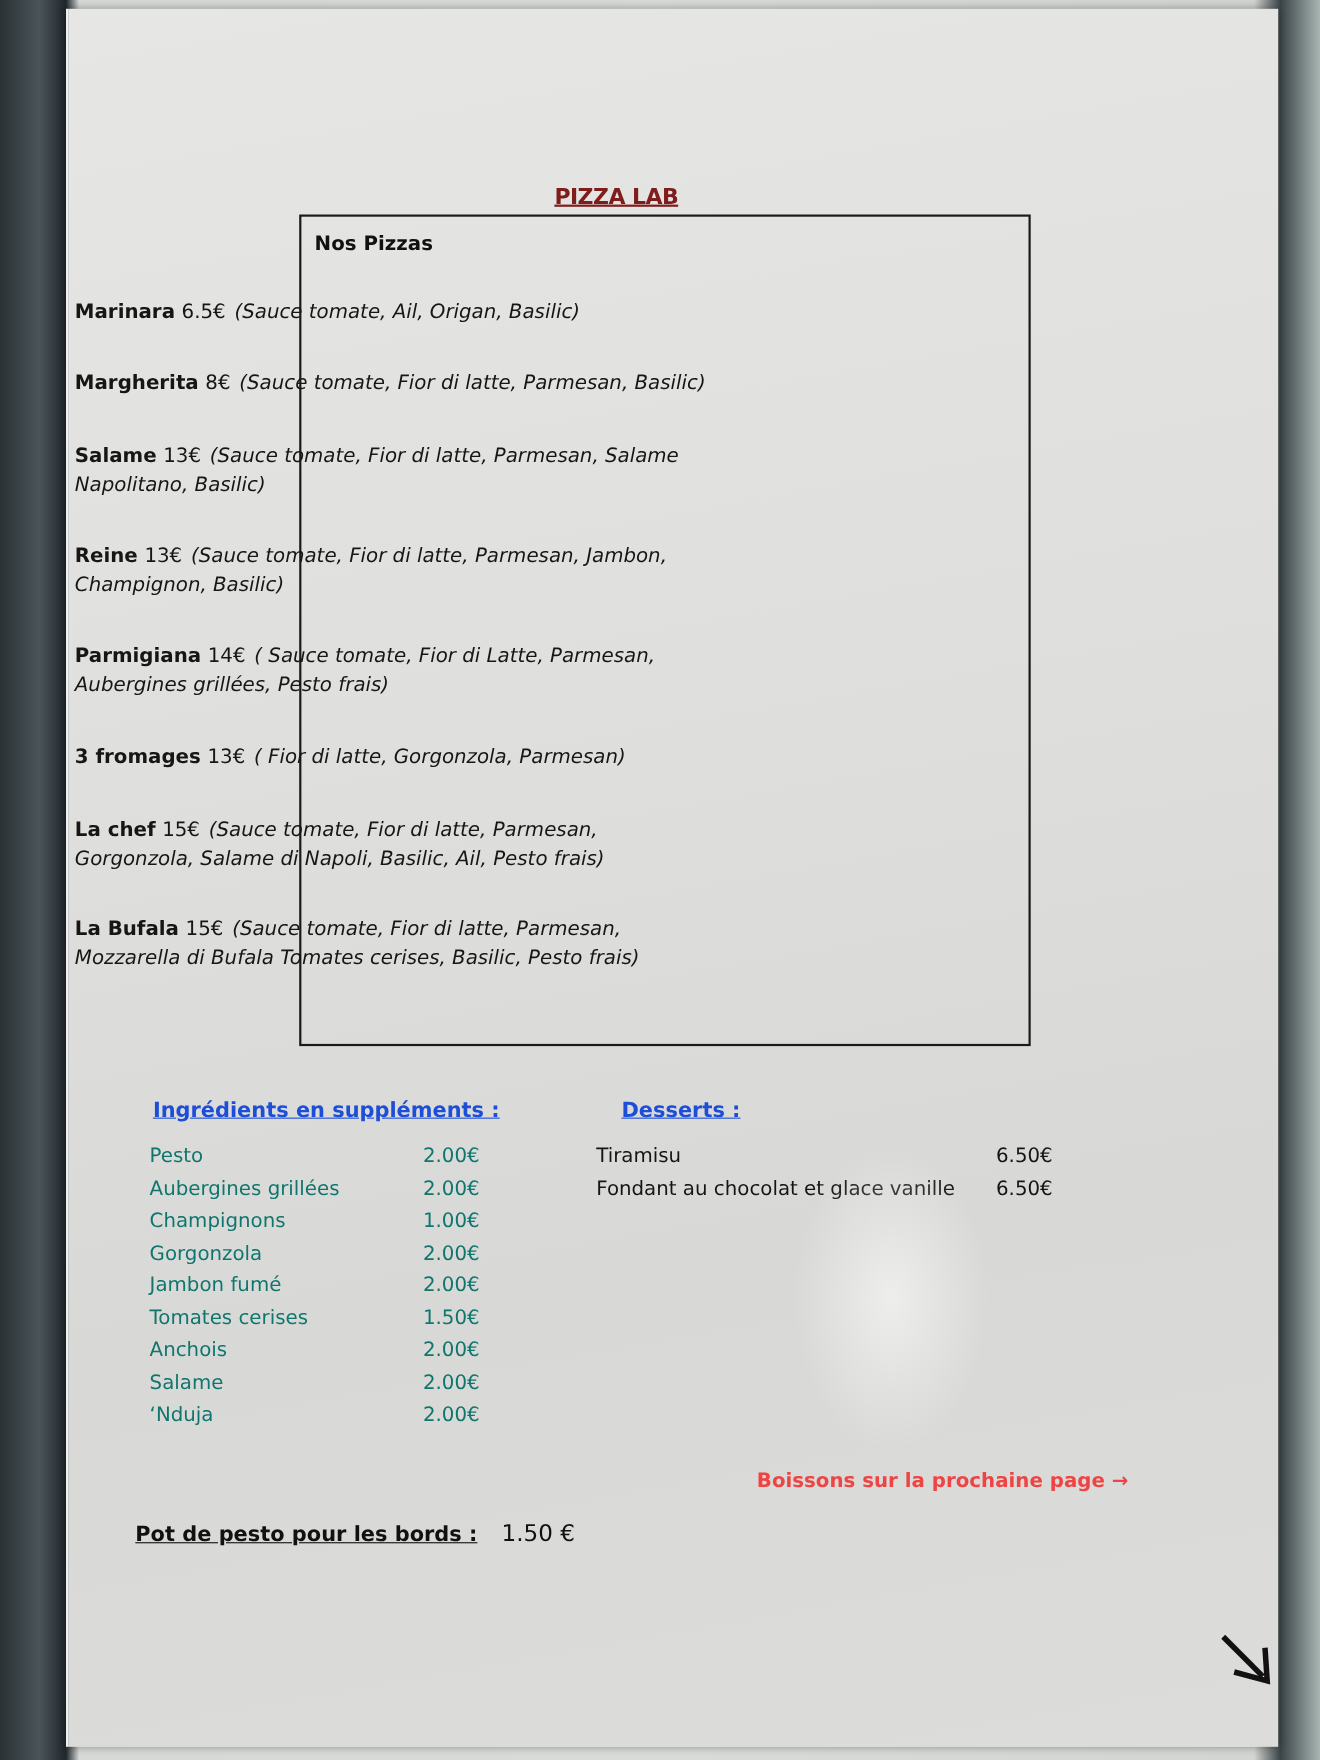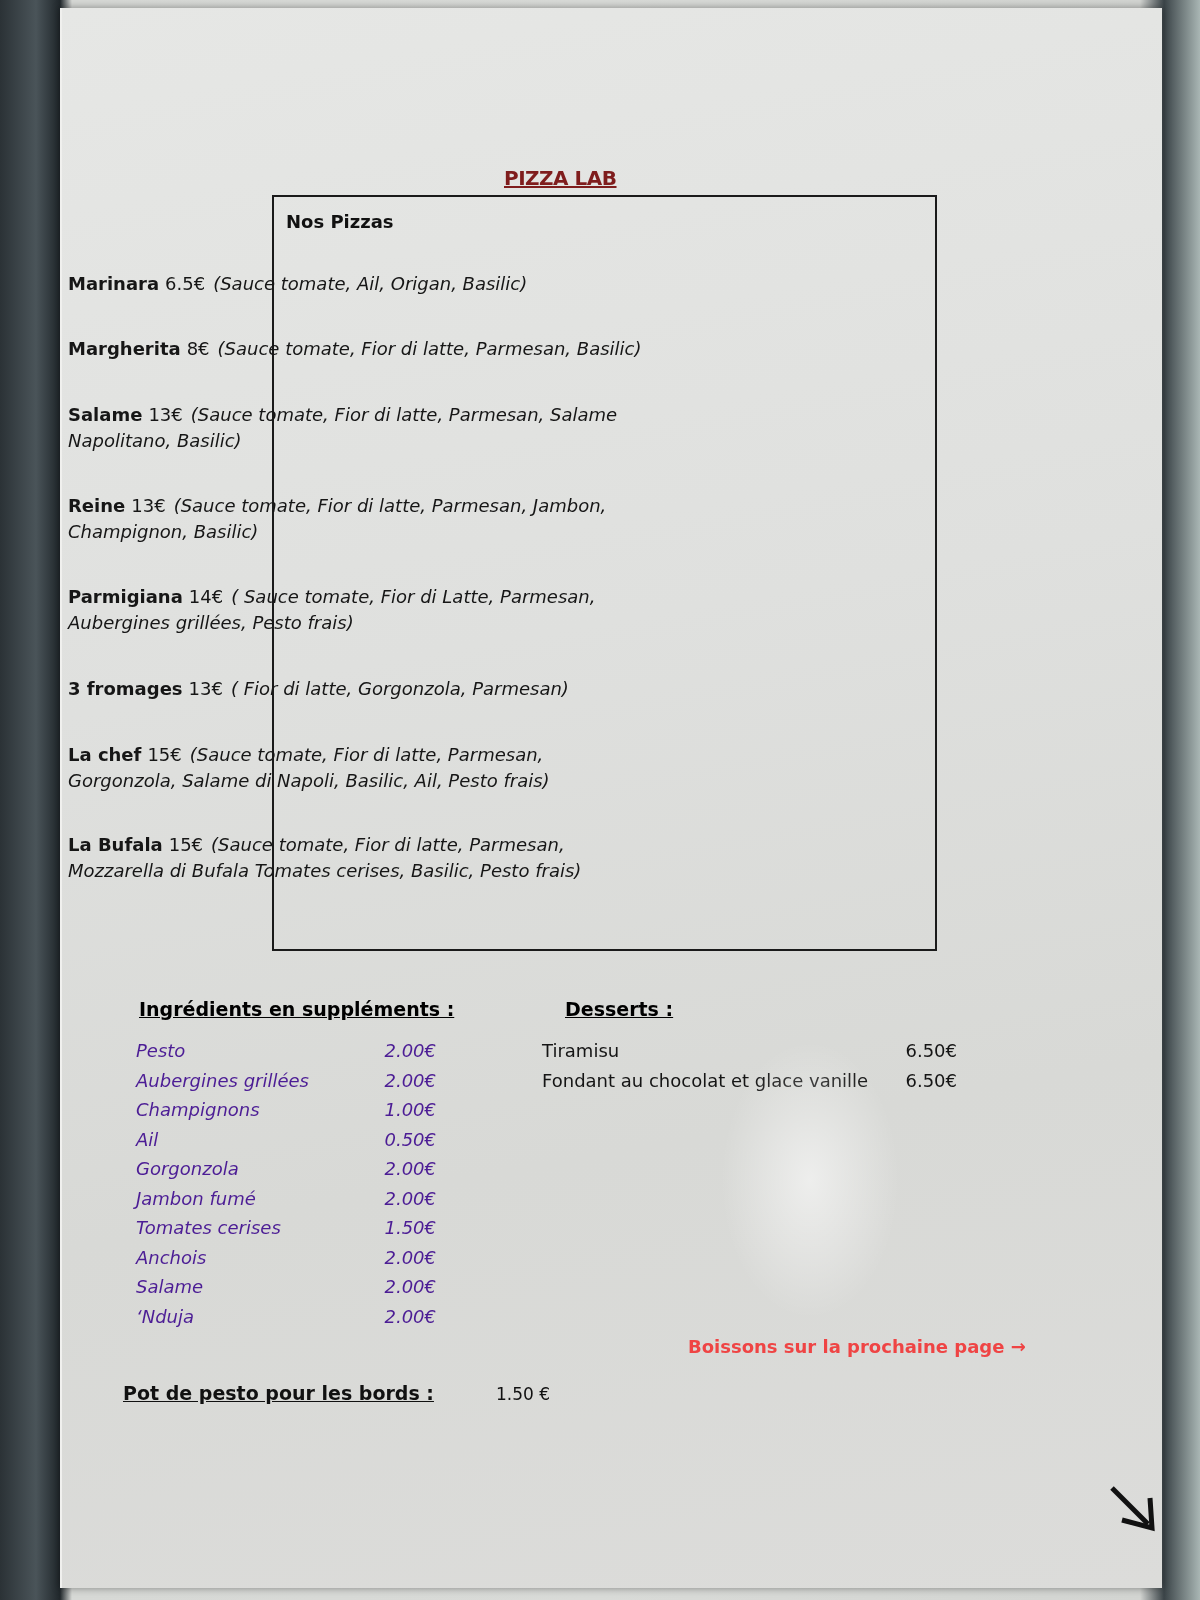--- a/index.html
+++ b/index.html
@@ -32,42 +32,42 @@
     .pizza {
       position: absolute; left: 68px; width: 585px;
       font-size: 18px; line-height: 26px; color: #161616;
     }
     .pizza .name { font-weight: bold; }
     .pizza .price { margin: 0 8px 0 6px; }
     .pizza .desc { font-style: italic; }
 
     .section-heading {
       position: absolute; font-weight: bold; font-size: 19px;
-      text-decoration: underline; color: #000000; text-align: right;
+      text-decoration: underline; color: #1d4ed8; text-align: right;
     }
     .supp-list { position: absolute; left: 136px; top: 1036px; width: 300px; }
     .supp-row {
       display: flex; justify-content: space-between;
-      font-size: 18px; height: 29.5px; line-height: 29.5px; color: #4c1d95; font-style: italic;
+      font-size: 18px; height: 29.5px; line-height: 29.5px; color: #0f766e;
     }
     .supp-row .price { width: 60px; text-align: right; }
     .dessert-list { position: absolute; left: 542px; top: 1036px; width: 415px; text-align: center; }
     .dessert-row {
       display: flex; justify-content: space-between;
       font-size: 18px; height: 30px; line-height: 30px; color: #151515;
     }
     .next-page {
       position: absolute; left: 688px; top: 1336px;
       font-weight: bold; font-size: 18px; color: #ef4444;
     }
     .pesto-pot {
       position: absolute; left: 123px; top: 1382px; font-size: 19px; color: #111;
     }
     .pesto-pot .label { font-weight: bold; text-decoration: underline; margin-right: 22px; text-align: center; }
-    .pesto-pot .price { font-size: 17px; margin-left: 40px; }
+    .pesto-pot .price { font-size: 21px; }
     .arrow-mark {
       position: absolute; left: 1108px; top: 1484px; width: 50px; height: 50px;
     }
     .glare {
       position: absolute; left: 720px; top: 1040px; width: 180px; height: 280px;
       background: radial-gradient(ellipse at center, rgba(255,255,255,.55), rgba(255,255,255,0) 70%);
       pointer-events: none;
     }
   </style>
 </head>
@@ -114,24 +114,20 @@
     </div>
   <div class="supp-row">
       <span>Aubergines grillées</span>
       <span class="price">2.00€</span>
     </div>
   <div class="supp-row">
       <span>Champignons</span>
       <span class="price">1.00€</span>
     </div>
   <div class="supp-row">
-      <span>Ail</span>
-      <span class="price">0.50€</span>
-    </div>
-  <div class="supp-row">
       <span>Gorgonzola</span>
       <span class="price">2.00€</span>
     </div>
   <div class="supp-row">
       <span>Jambon fumé</span>
       <span class="price">2.00€</span>
     </div>
   <div class="supp-row">
       <span>Tomates cerises</span>
       <span class="price">1.50€</span>

